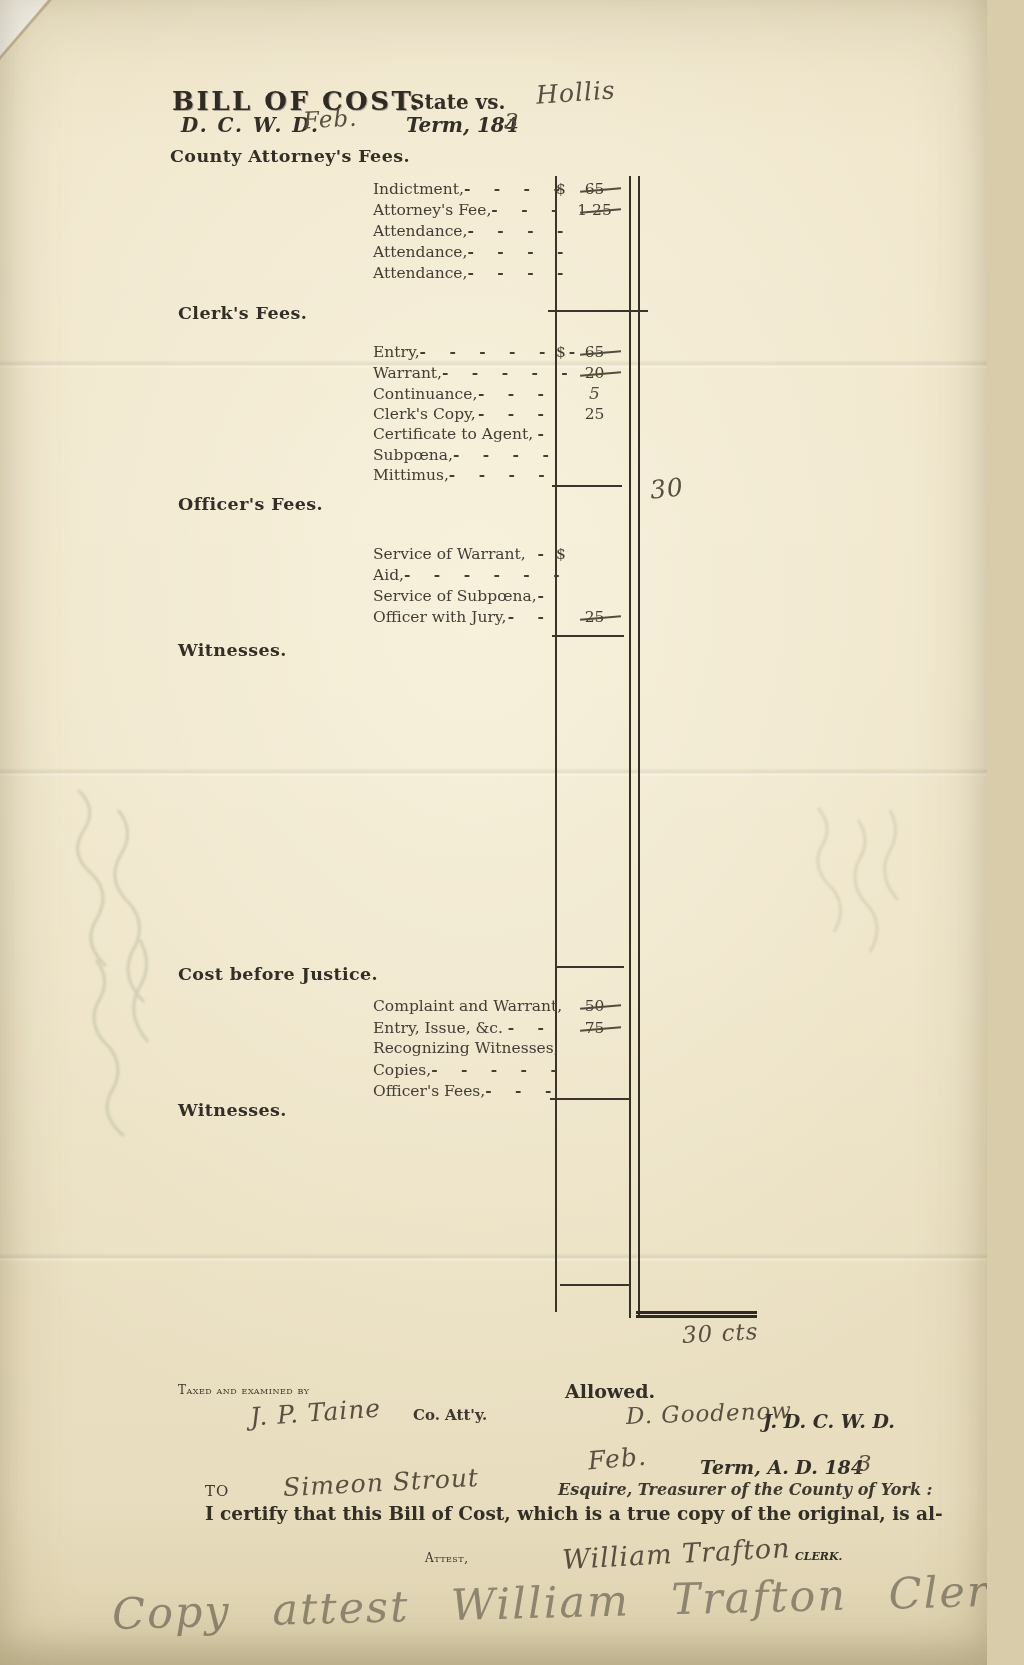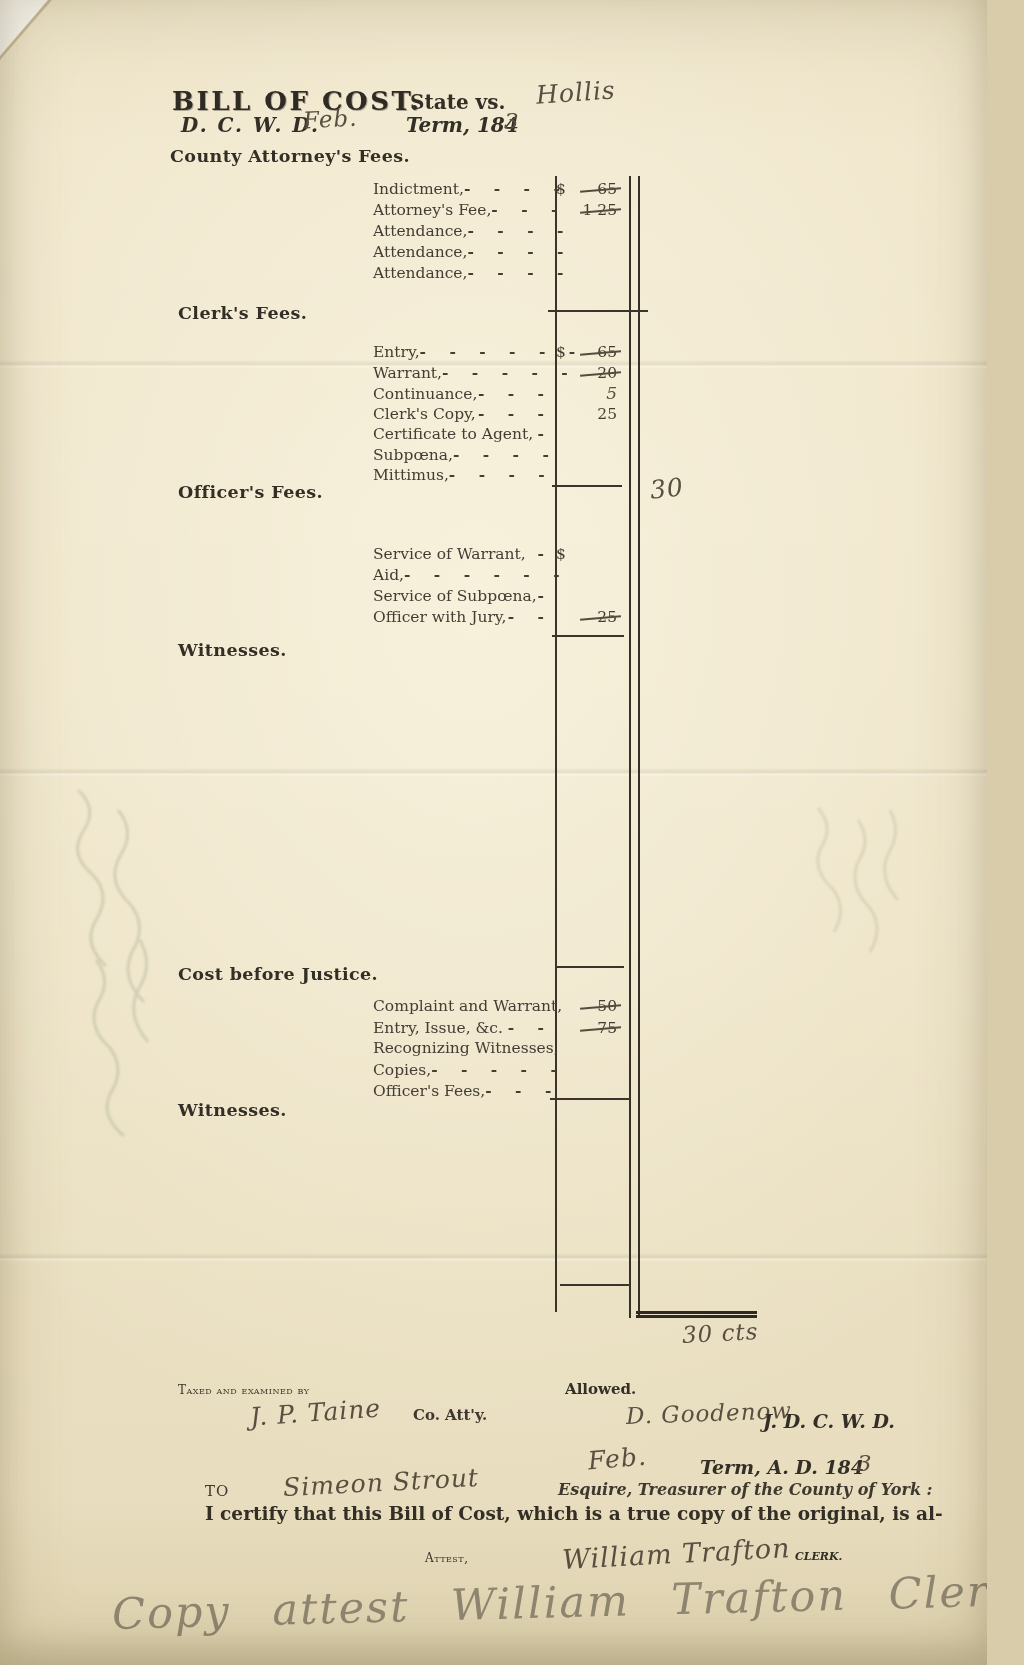--- a/index.html
+++ b/index.html
@@ -17,21 +17,21 @@
   .blackish{font-weight:bold;font-size:20px;color:#332e26;}
   .bolditalic{font-weight:bold;font-style:italic;font-size:20px;color:#332e26;}
   .hand{font-style:italic;color:#584f40;letter-spacing:1px;white-space:nowrap;}
   .pencil{font-style:italic;color:#8f8671;}
   .fee-row{position:absolute;left:373px;width:250px;height:20px;display:flex;
     align-items:baseline;font-size:15.5px;color:#433d33;}
   .fee-main{width:180px;display:flex;justify-content:space-between;align-items:baseline;}
   .fee-label{white-space:nowrap;}
   .fee-dash{letter-spacing:9px;font-weight:bold;white-space:nowrap;}
   .fee-dollar{width:16px;text-align:left;padding-left:3px;}
-  .fee-amt{flex:1;text-align:right;padding-right:6px;position:relative;}
+  .fee-amt{flex:1;text-align:center;padding-right:6px;position:relative;}
   .struck::after{content:"";position:absolute;left:8px;right:2px;top:52%;height:1.7px;
     background:#554c3e;transform:rotate(-5deg);}
   .hand-amt{font-style:italic;font-size:17px;color:#584f40;}
   .hrule{position:absolute;height:2px;background:#3a342b;}
   .vline{position:absolute;width:2px;background:#3a342b;}
   .vdbl{position:absolute;width:7px;border-left:2px solid #353028;border-right:2px solid #353028;}
   .ldbl{position:absolute;border-top:3px solid #2e2a23;border-bottom:3px solid #2e2a23;height:7px;box-sizing:border-box;}
   .smallcaps{font-variant:small-caps;font-size:12px;letter-spacing:.5px;color:#3a342b;}
   .crease{position:absolute;left:0;width:1024px;height:9px;pointer-events:none;
     background:linear-gradient(180deg,rgba(0,0,0,0),rgba(108,92,58,.12) 45%,rgba(255,255,250,.30) 70%,rgba(0,0,0,0));}
@@ -167,21 +167,21 @@
         <span class="fee-dash">- - - -</span>
       </span>
   </div>
   <div class="fee-row" style="top:465px">
     <span class="fee-main">
         <span class="fee-label">Mittimus,</span>
         <span class="fee-dash">- - - -</span>
       </span>
   </div>
 
-  <div class="abs heading" style="left:178px;top:482px">Officer's Fees.</div>
+  <div class="abs heading" style="left:178px;top:494px">Officer's Fees.</div>
   <div class="abs hand" style="left:650px;top:474px;font-size:25px;transform:rotate(-6deg)">30</div>
   <div class="fee-row" style="top:544px">
     <span class="fee-main">
         <span class="fee-label">Service of Warrant,</span>
         <span class="fee-dash">-</span>
       </span>
     <span class="fee-dollar">$</span>
     <span class="fee-amt"></span>
   </div>
   <div class="fee-row" style="top:565px">
@@ -241,21 +241,21 @@
       </span>
   </div>
 
   <div class="abs heading" style="left:178px;top:1100px">Witnesses.</div>
 
   <div class="abs hand" style="left:682px;top:1320px;font-size:23px;transform:rotate(-3deg)">30 cts</div>
 
   <div class="abs smallcaps" style="left:178px;top:1383px">Taxed and examined by</div>
   <div class="abs hand" style="left:250px;top:1398px;font-size:25px;transform:rotate(-4deg)">J. P. Taine</div>
   <div class="abs" style="left:413px;top:1406px;font-weight:bold;font-size:15px">Co. Att'y.</div>
-  <div class="abs blackish" style="left:565px;top:1380px;font-size:15px">Allowed.</div>
+  <div class="abs blackish" style="left:565px;top:1380px;font-size:19px">Allowed.</div>
   <div class="abs hand" style="left:626px;top:1400px;font-size:23px;transform:rotate(-2deg)">D. Goodenow</div>
   <div class="abs bolditalic" style="left:763px;top:1410px;font-size:19px">J. D. C. W. D.</div>
 
   <div class="abs hand" style="left:588px;top:1444px;font-size:25px;transform:rotate(-5deg)">Feb.</div>
   <div class="abs bolditalic" style="left:700px;top:1456px;font-size:19px">Term, A. D. 184</div>
   <div class="abs hand" style="left:857px;top:1450px;font-size:23px">3</div>
   <div class="abs" style="left:205px;top:1482px;font-size:15px;letter-spacing:1px">TO</div>
   <div class="abs hand" style="left:283px;top:1468px;font-size:25px;transform:rotate(-3deg)">Simeon Strout</div>
   <div class="abs" style="left:205px;top:1503px;font-weight:bold;font-size:18.5px;color:#332e26">I certify that this Bill of Cost, which is a true copy of the original, is al-</div>
   <div class="abs" style="left:558px;top:1480px;font-style:italic;font-weight:bold;font-size:16px">Esquire, Treasurer of the County of York :</div>

